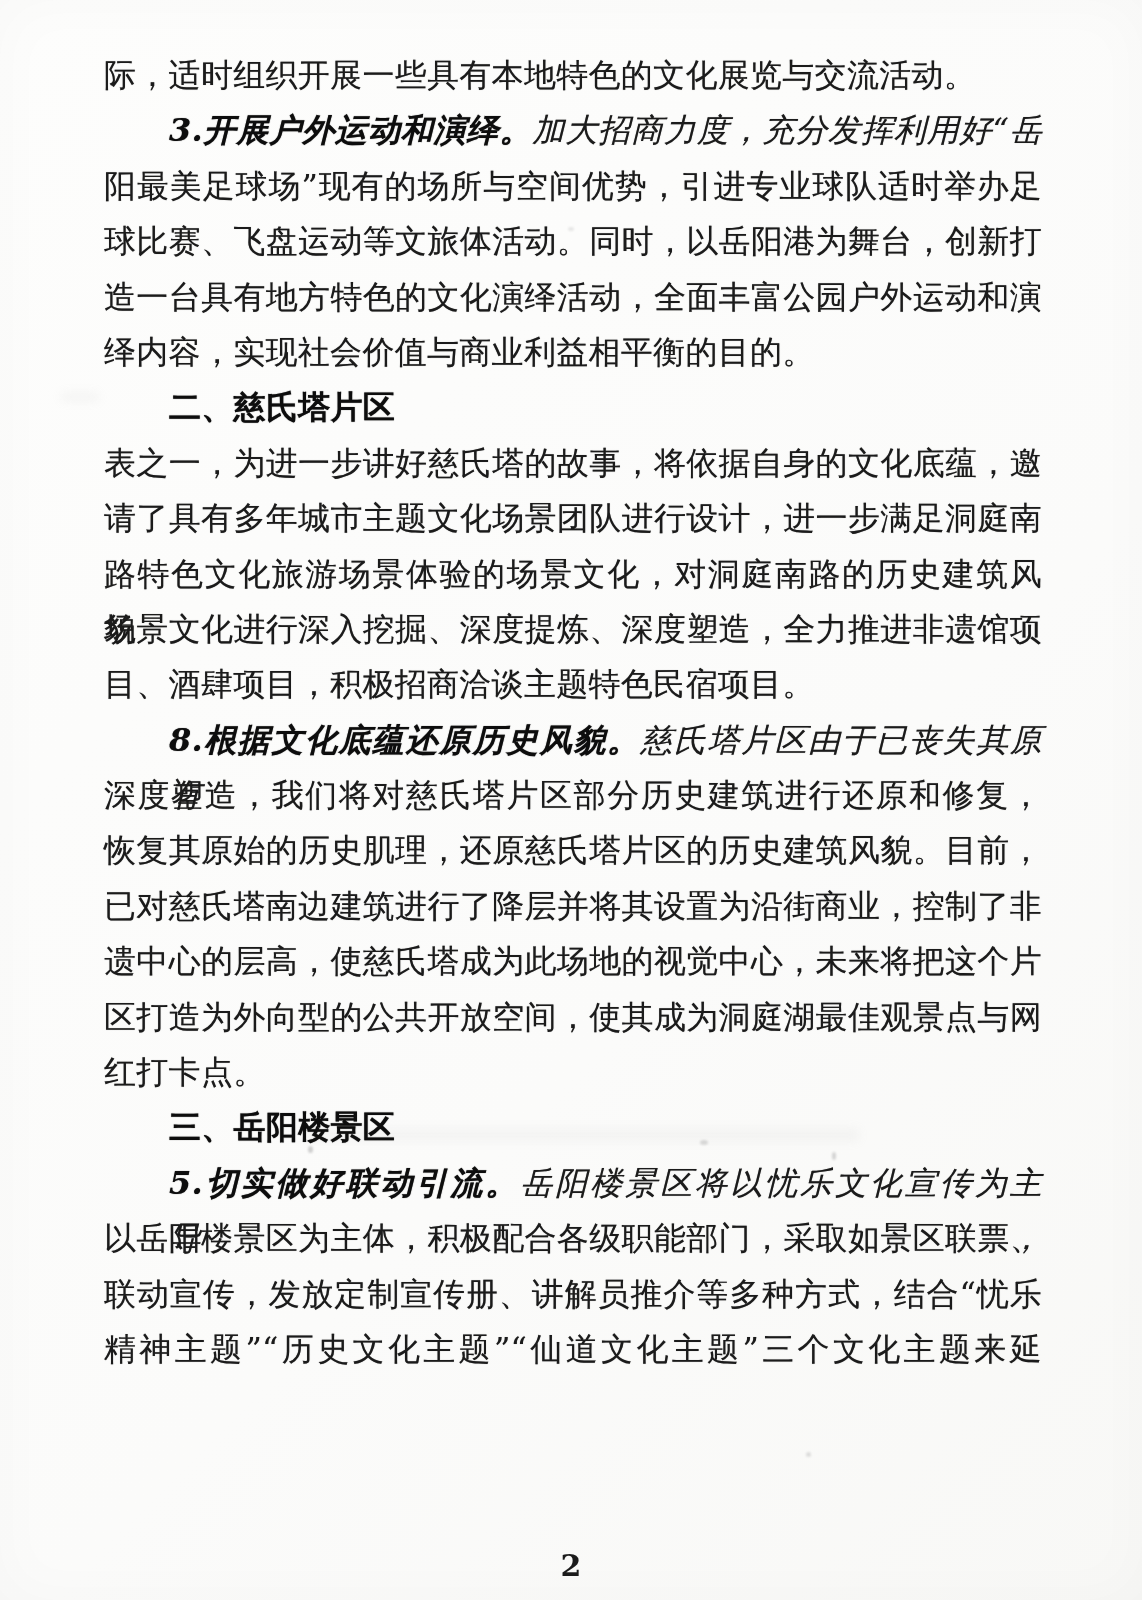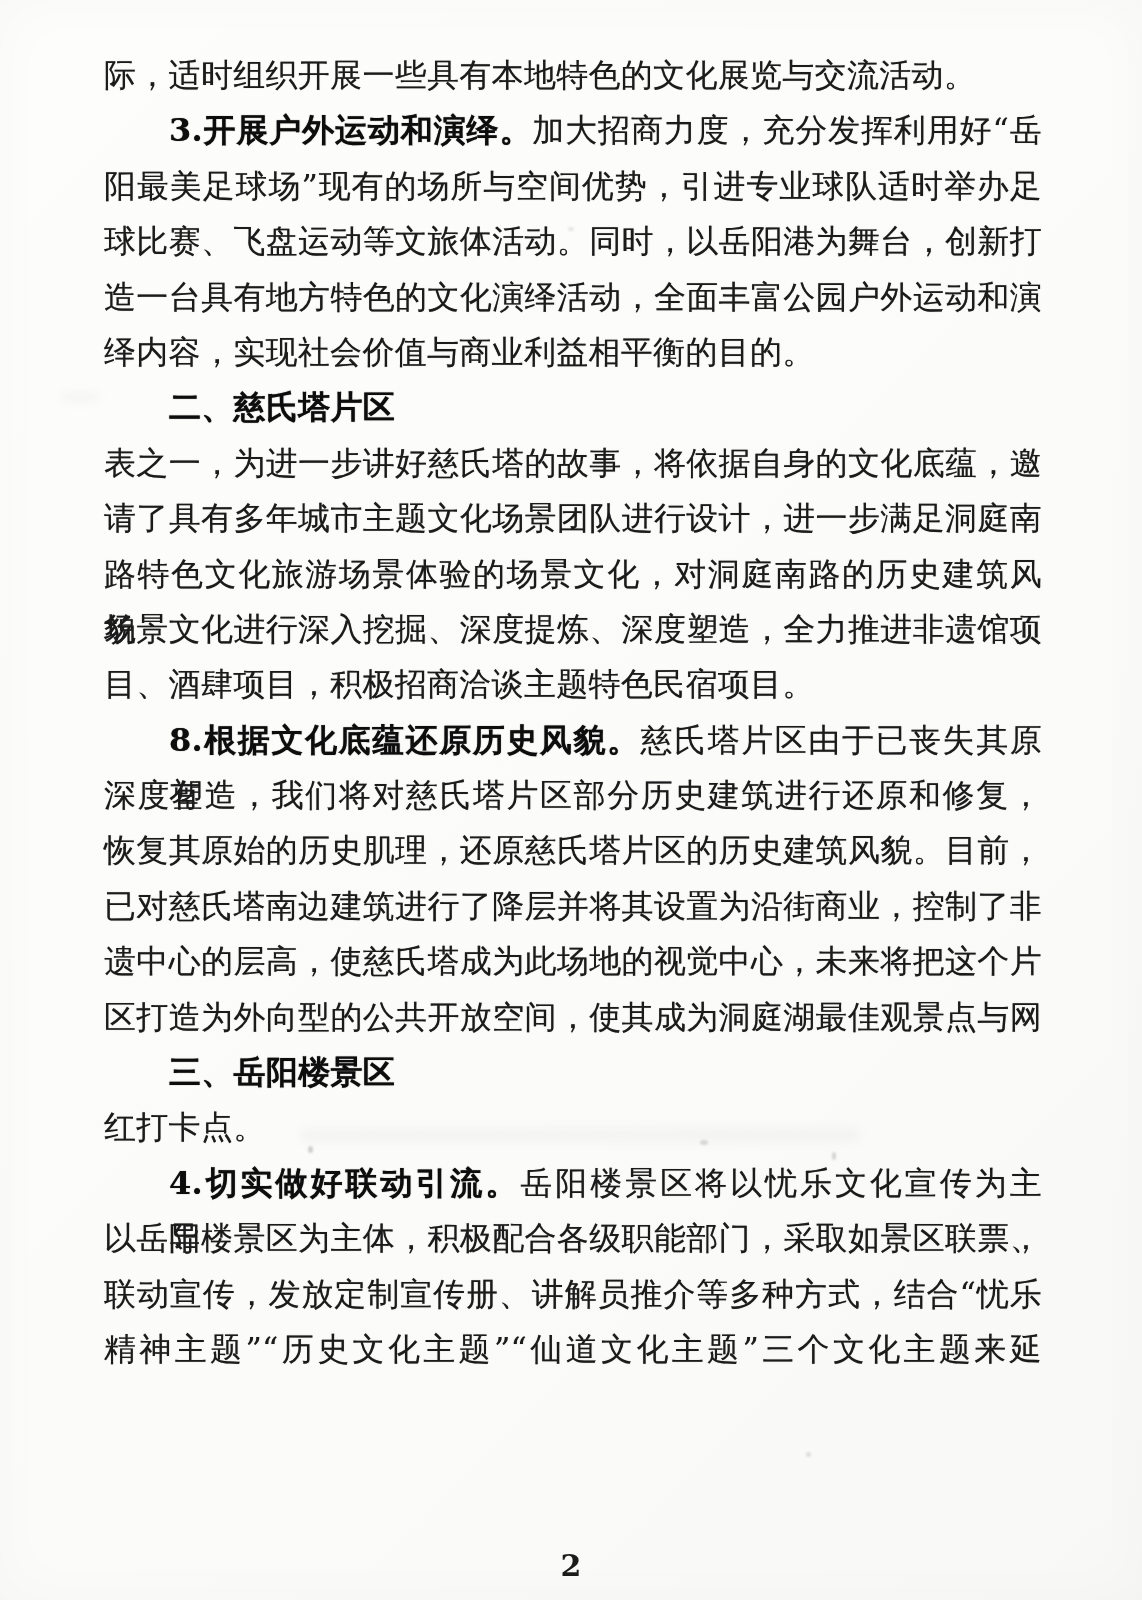--- a/index.html
+++ b/index.html
@@ -36,20 +36,21 @@
     text-align: justify;
     text-align-last: justify;
     text-justify: inter-character;
   }
   .line.indent {
     padding-left: 65px;
   }
   .line.indent.fill {
     padding-left: 65px;
     width: 873px;
+    font-style: italic;
   }
   .seg { font-weight: 400; }
   .seg.bold {
     font-weight: 700;
     color: #0d0d0d;
     text-shadow: 0 0 1px rgba(0,0,0,0.65);
   }
   .page-number {
     position: absolute;
     top: 1548px;
@@ -107,22 +108,22 @@
       <div class="line fill"><span class="seg">请了具有多年城市主题文化场景团队进行设计，进一步满足洞庭南</span></div>
       <div class="line fill"><span class="seg">路特色文化旅游场景体验的场景文化，对洞庭南路的历史建筑风貌、</span></div>
       <div class="line fill"><span class="seg">场景文化进行深入挖掘、深度提炼、深度塑造，全力推进非遗馆项</span></div>
       <div class="line"><span class="seg">目、酒肆项目，积极招商洽谈主题特色民宿项目。</span></div>
       <div class="line indent fill"><span class="seg bold">8.根据文化底蕴还原历史风貌。</span><span class="seg">慈氏塔片区由于已丧失其原有</span></div>
       <div class="line fill"><span class="seg">深度塑造，我们将对慈氏塔片区部分历史建筑进行还原和修复，</span></div>
       <div class="line fill"><span class="seg">恢复其原始的历史肌理，还原慈氏塔片区的历史建筑风貌。目前，</span></div>
       <div class="line fill"><span class="seg">已对慈氏塔南边建筑进行了降层并将其设置为沿街商业，控制了非</span></div>
       <div class="line fill"><span class="seg">遗中心的层高，使慈氏塔成为此场地的视觉中心，未来将把这个片</span></div>
       <div class="line fill"><span class="seg">区打造为外向型的公共开放空间，使其成为洞庭湖最佳观景点与网</span></div>
+      <div class="line"><span class="seg">红打卡点。</span></div>
       <div class="line indent"><span class="seg bold">三、岳阳楼景区</span></div>
-      <div class="line"><span class="seg">红打卡点。</span></div>
-      <div class="line indent fill"><span class="seg bold">4.切实做好联动引流。</span><span class="seg">岳阳楼景区将以忧乐文化宣传为主导，</span></div>
+      <div class="line indent fill"><span class="seg bold">5.切实做好联动引流。</span><span class="seg">岳阳楼景区将以忧乐文化宣传为主导，</span></div>
       <div class="line fill"><span class="seg">以岳阳楼景区为主体，积极配合各级职能部门，采取如景区联票、</span></div>
       <div class="line fill"><span class="seg">联动宣传，发放定制宣传册、讲解员推介等多种方式，结合“忧乐</span></div>
       <div class="line fill"><span class="seg">精神主题”“历史文化主题”“仙道文化主题”三个文化主题来延</span></div>
     </div>
 
   <div class="page-number">2</div>
 </div>
 
 </body></html>

